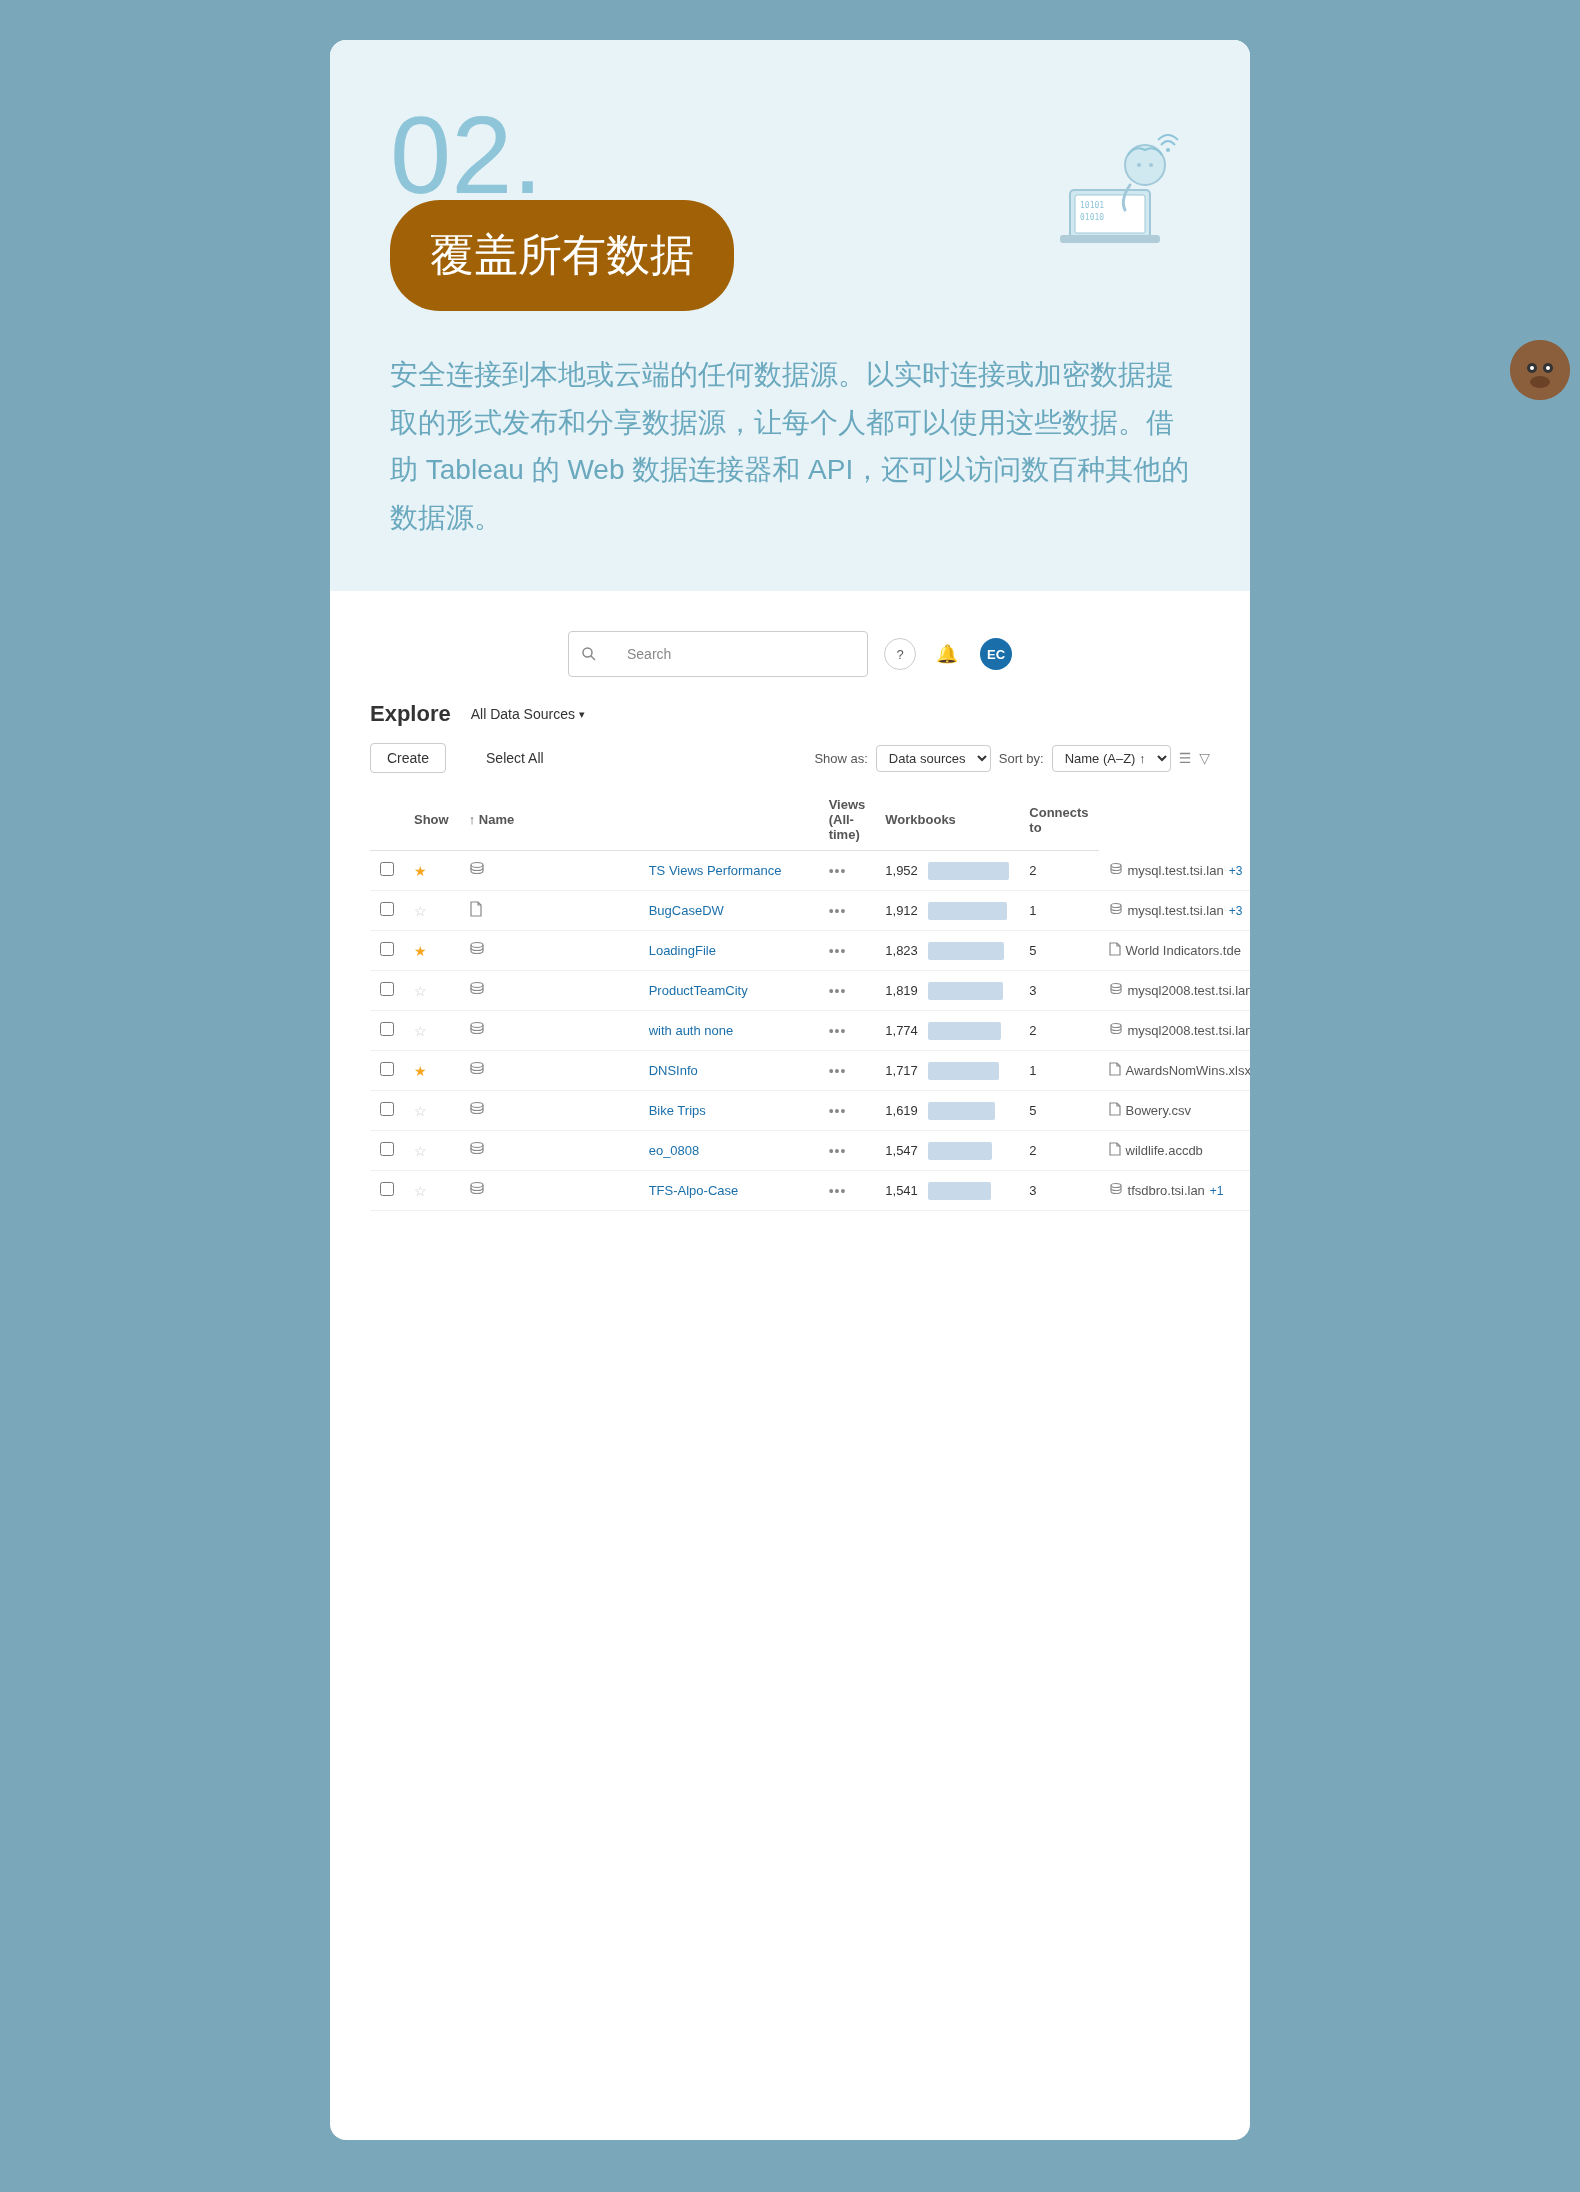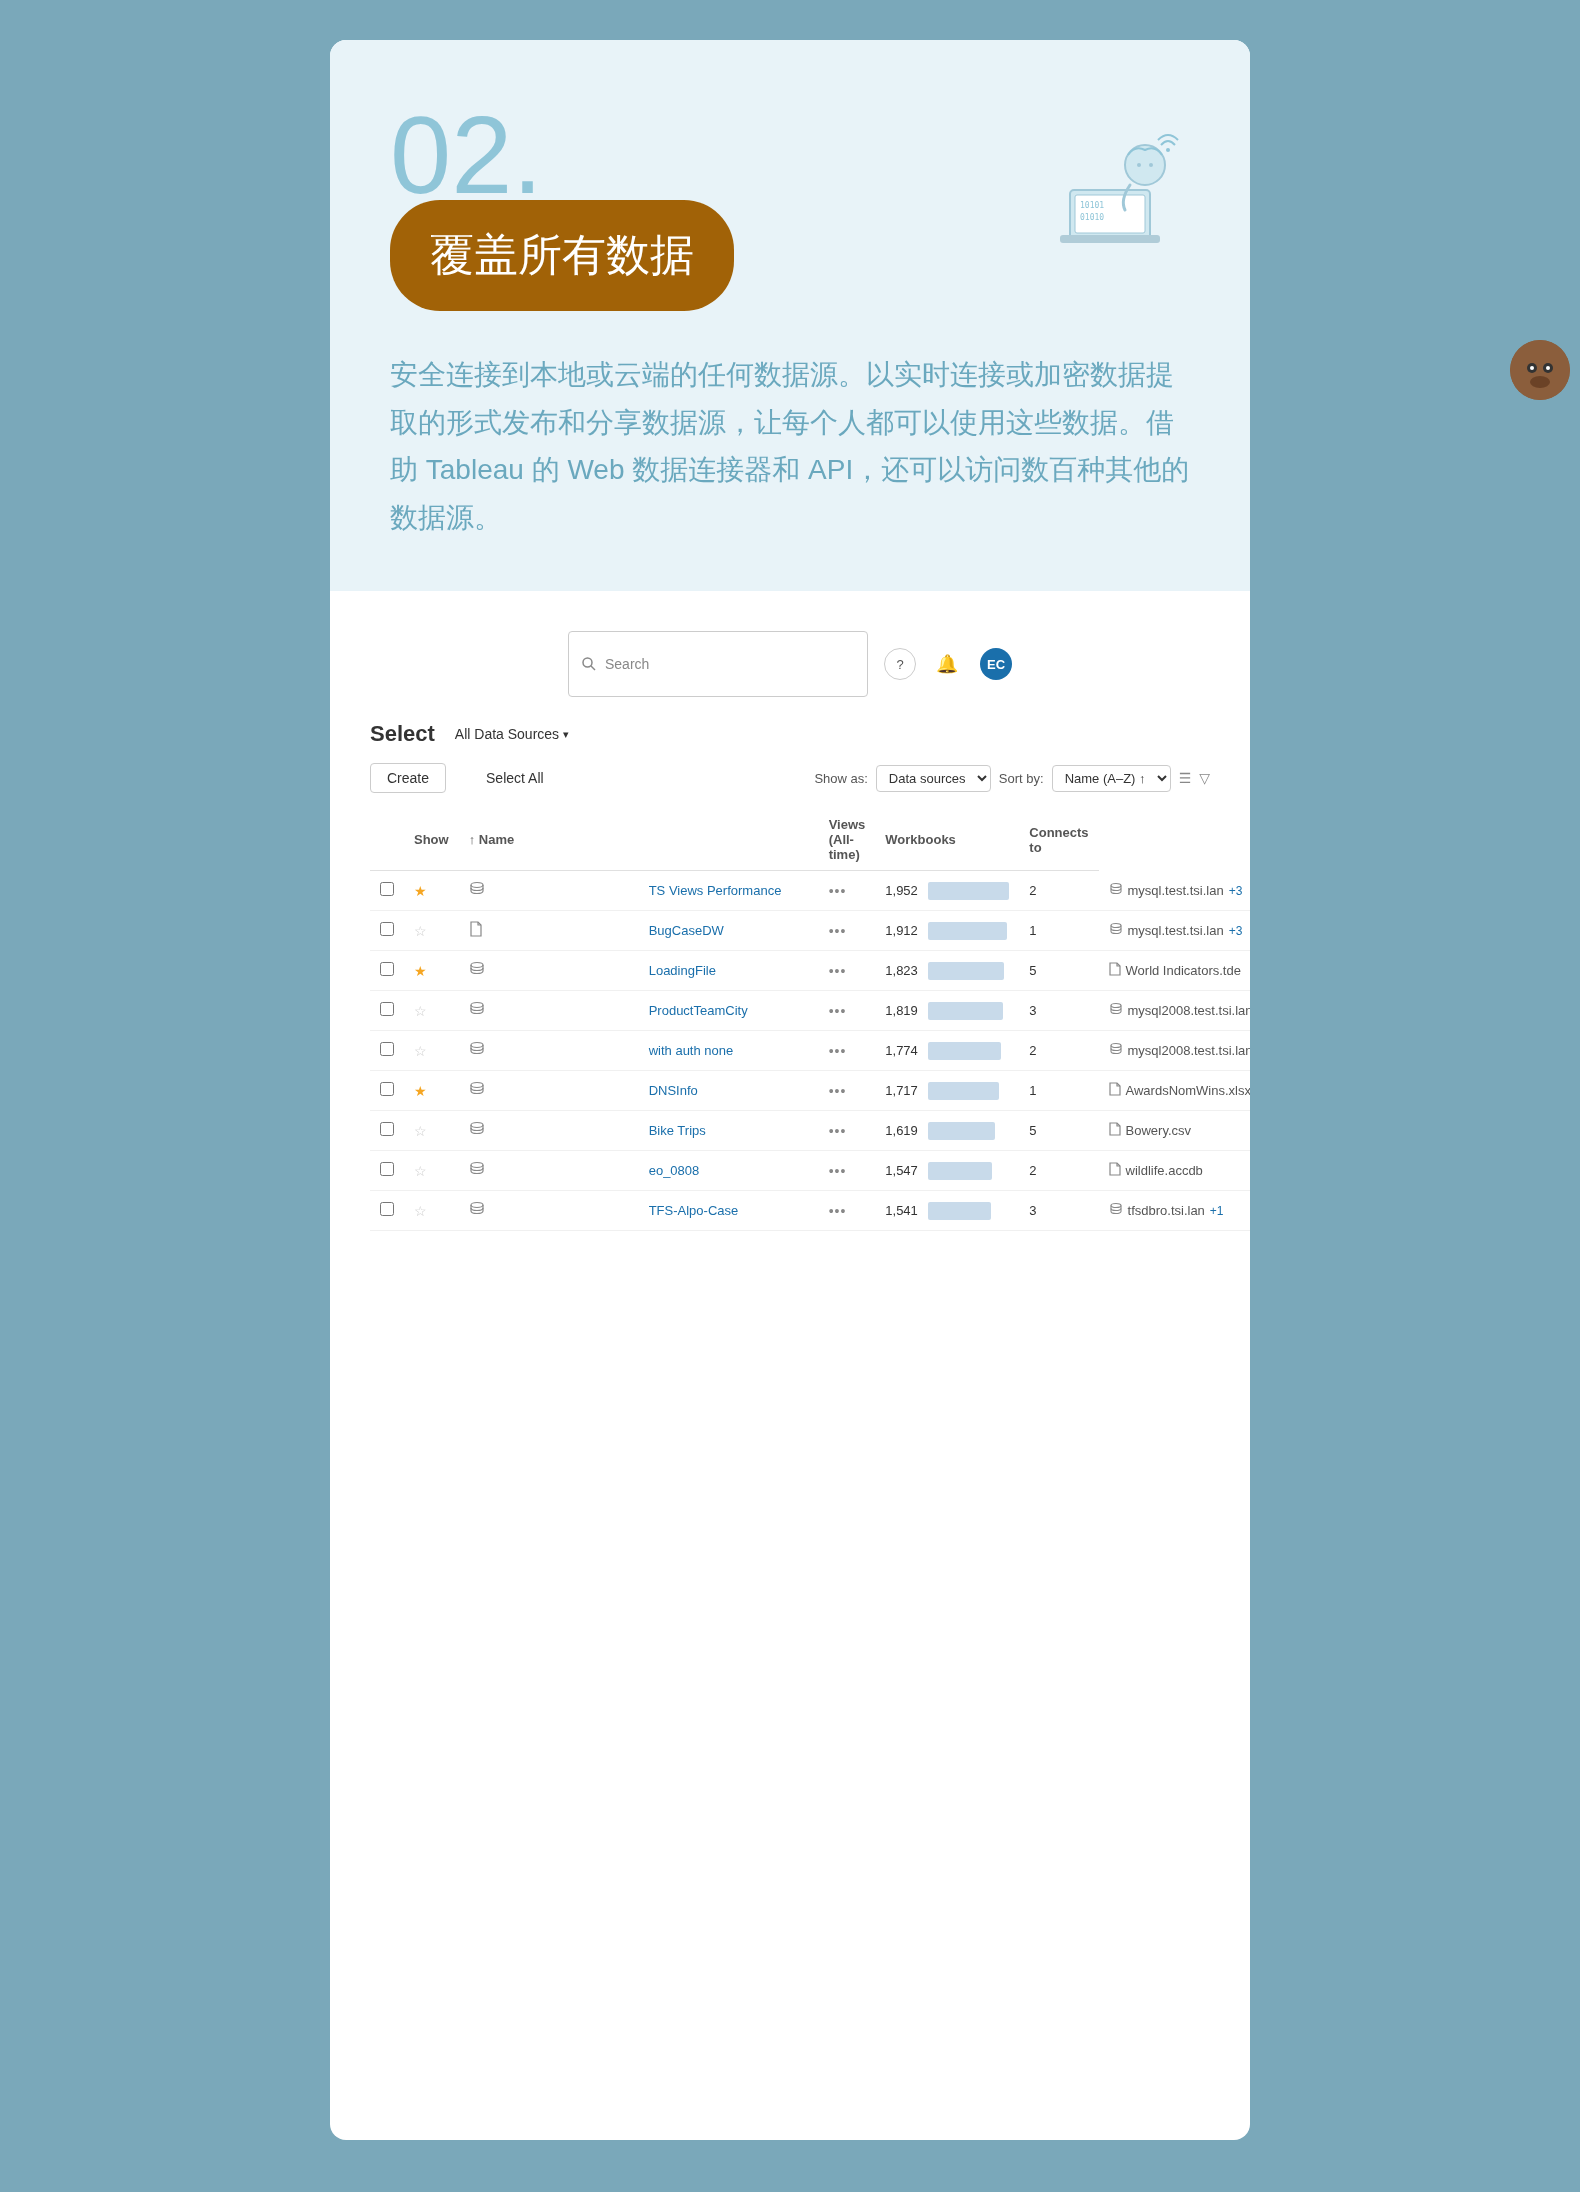--- a/index.html
+++ b/index.html
@@ -76,23 +76,24 @@
       align-items: center;
       gap: 16px;
       margin-bottom: 24px;
       padding-top: 10px;
     }
     .search-box {
       display: flex;
       align-items: center;
       border: 1px solid #ccc;
       border-radius: 4px;
-      padding: 24px 12px;
+      padding: 14px 12px;
       width: 300px;
       background: white;
+      gap: 22px;
     }
     .search-icon-svg {
       width: 16px;
       height: 16px;
       margin-right: 8px;
       color: #888;
       flex-shrink: 0;
     }
     .search-input-text {
       font-size: 14px;
@@ -341,21 +342,21 @@
           <line x1="10" y1="10" x2="14" y2="14"></line>
         </svg>
         <span class="search-input-text">Search</span>
       </div>
       <div class="icon-btn" style="border:1px solid #ccc; font-size:13px; color:#555;">?</div>
       <div class="icon-btn" style="font-size:18px;">🔔</div>
       <div class="user-avatar">EC</div>
     </div>
 
     <div class="explore-header">
-      <span class="explore-title">Select</span>
+      <span class="explore-title">Explore</span>
       <div class="datasource-dropdown">
         <span>All Data Sources</span>
         <span style="font-size:11px;">▾</span>
       </div>
     </div>
 
     <div class="toolbar">
       <div class="toolbar-left">
         <button class="create-btn">Create</button>
         <button class="select-all-btn">Select All</button>

